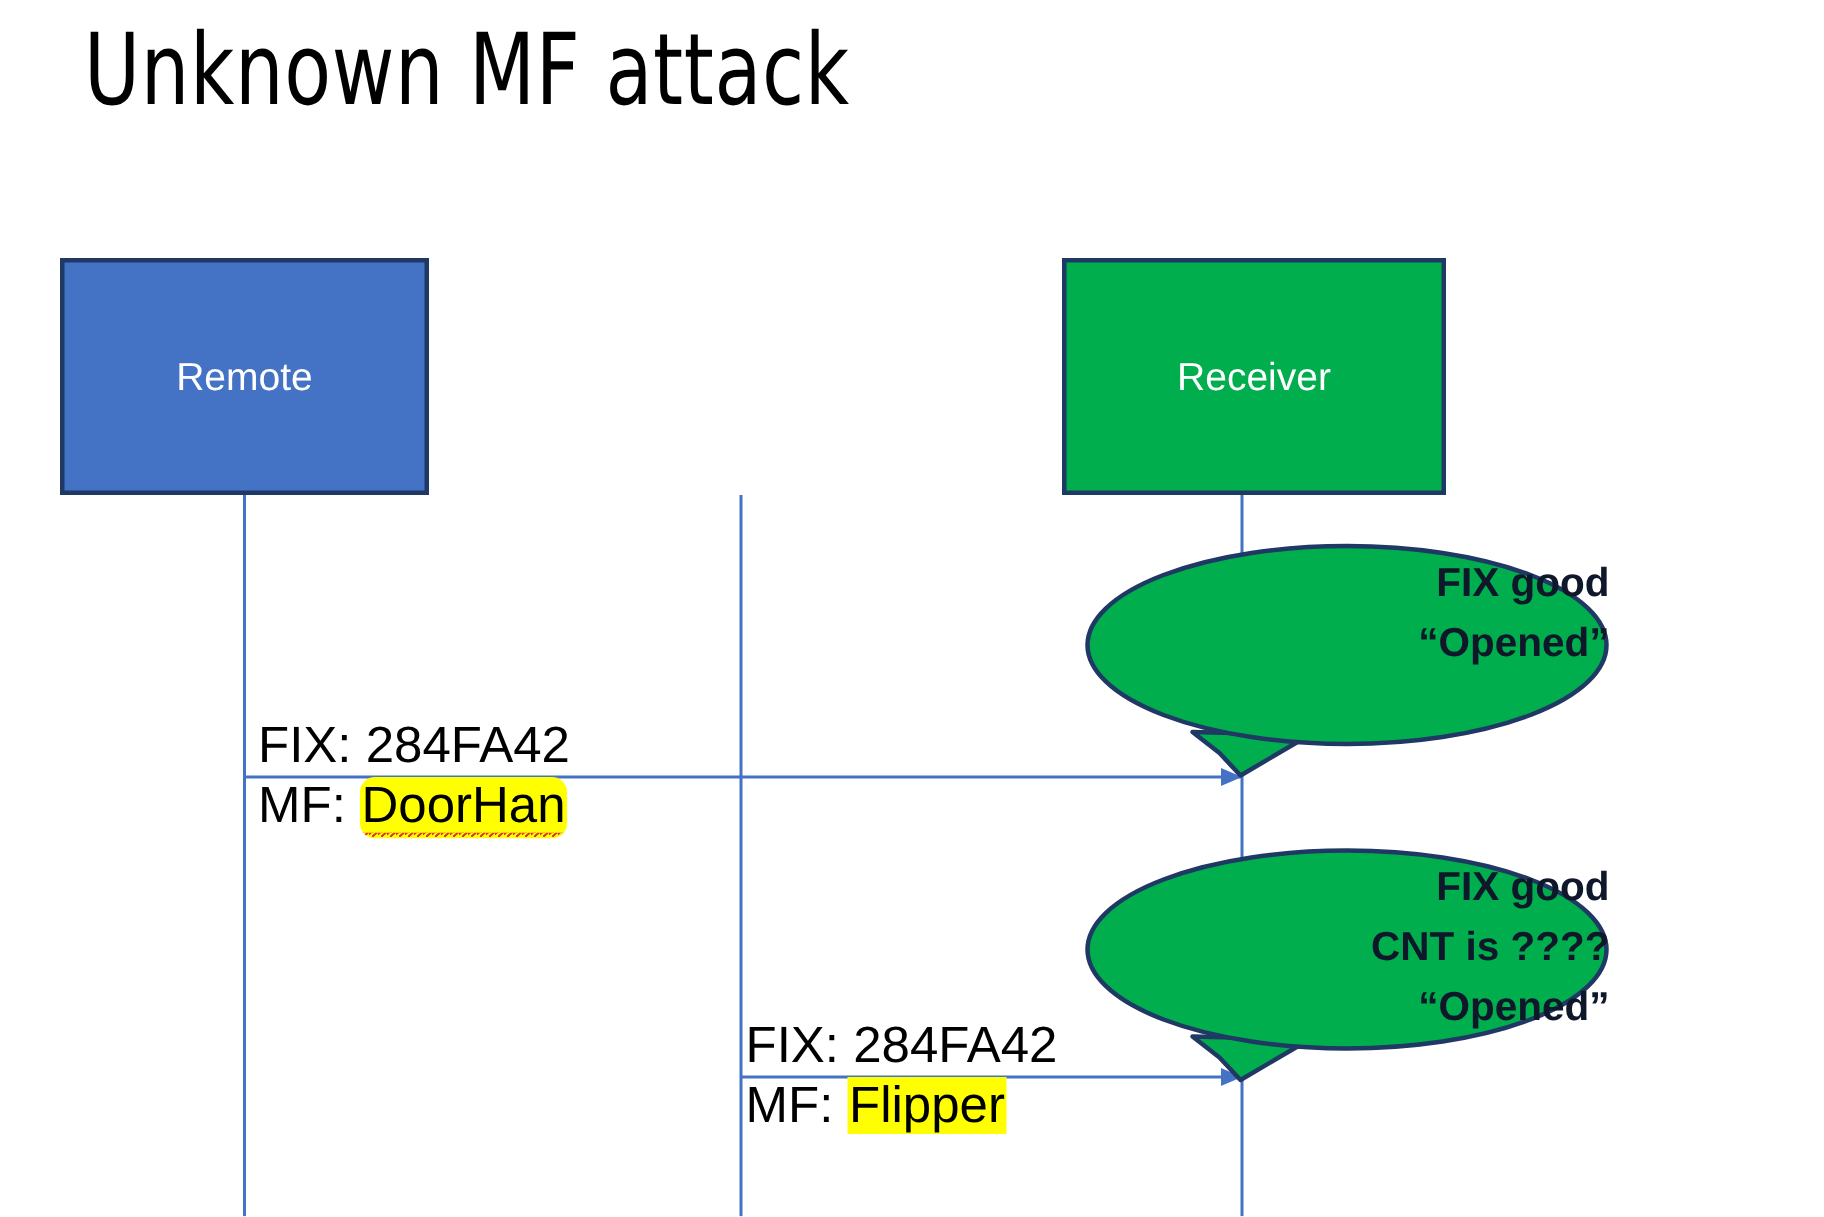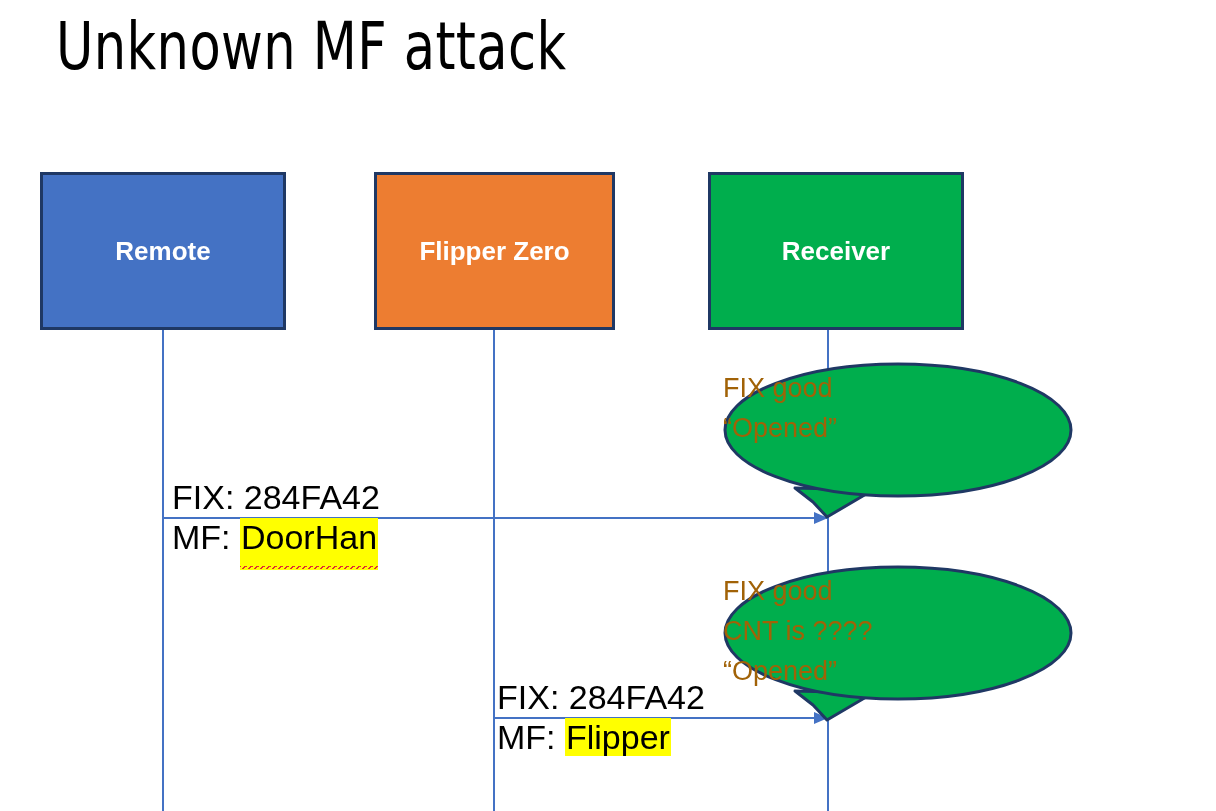--- a/index.html
+++ b/index.html
@@ -50,21 +50,21 @@
     border: 3px solid #1F3864;
     display: flex;
     align-items: center;
     justify-content: center;
     z-index: 3;
   }
   .actor-label {
     color: #ffffff;
     font-size: 26px;
     line-height: 30px;
-    font-weight: 700;
+    font-weight: 400;
     text-align: left;
     user-select: none;
   }
 
   
   .msg-arrow {
     position: absolute;
     height: 0;
     border-top: 2px solid #4472C4;
     z-index: 2;
@@ -99,66 +99,65 @@
     padding: 0 1px;
   }
   .sq {
     background-image:
       repeating-linear-gradient(135deg,
         #E03030 0px, #E03030 1.4px,
         rgba(0,0,0,0) 1.4px, rgba(0,0,0,0) 3.1px);
     background-repeat: repeat-x;
     background-size: 6px 3px;
     background-position: left bottom 1px;
-    padding-bottom: 14px;
+    padding-bottom: 3px;
+    border-radius: 10px;
   }
 
   
   .bubble {
     position: absolute;
     z-index: 5;
   }
   .bubble svg {
     display: block;
     overflow: visible;
   }
   .bubble-text {
     position: absolute;
     left: 0;
     top: 0;
     width: 100%;
-    text-align: left;
-    color: #a16207;
+    text-align: right;
+    color: #0f172a;
     font-size: 27px;
     line-height: 40px;
     user-select: none;
     pointer-events: none;
+    font-weight: bold;
   }
   .bubble-text .line {
     display: block;
   }
 </style>
 </head>
 <body>
 
 <div id="slide">
 
   <div id="slide-title">Unknown MF attack</div>
 
   <div class="lifeline" style="left:162px; top:330px; height:481px;"></div>
   <div class="lifeline" style="left:493px; top:330px; height:481px;"></div>
   <div class="lifeline" style="left:827px; top:330px; height:481px;"></div>
 
   <div class="actor-box" style="left:40px; top:172px; width:246px; height:158px; background:#4472C4;">
     <span class="actor-label">Remote</span>
   </div>
 
-  <div class="actor-box" style="left:374px; top:172px; width:241px; height:158px; background:#ED7D31;">
-    <span class="actor-label">Flipper Zero</span>
-  </div>
 
   <div class="actor-box" style="left:708px; top:172px; width:256px; height:158px; background:#00AE4D;">
     <span class="actor-label">Receiver</span>
   </div>
 
   <div class="msg-arrow" style="left:163px; top:517px; width:664px;"></div>
 
   <div class="msg-label" style="left:172px; top:477px;">
     <span class="line">
       <span>FIX: </span>

